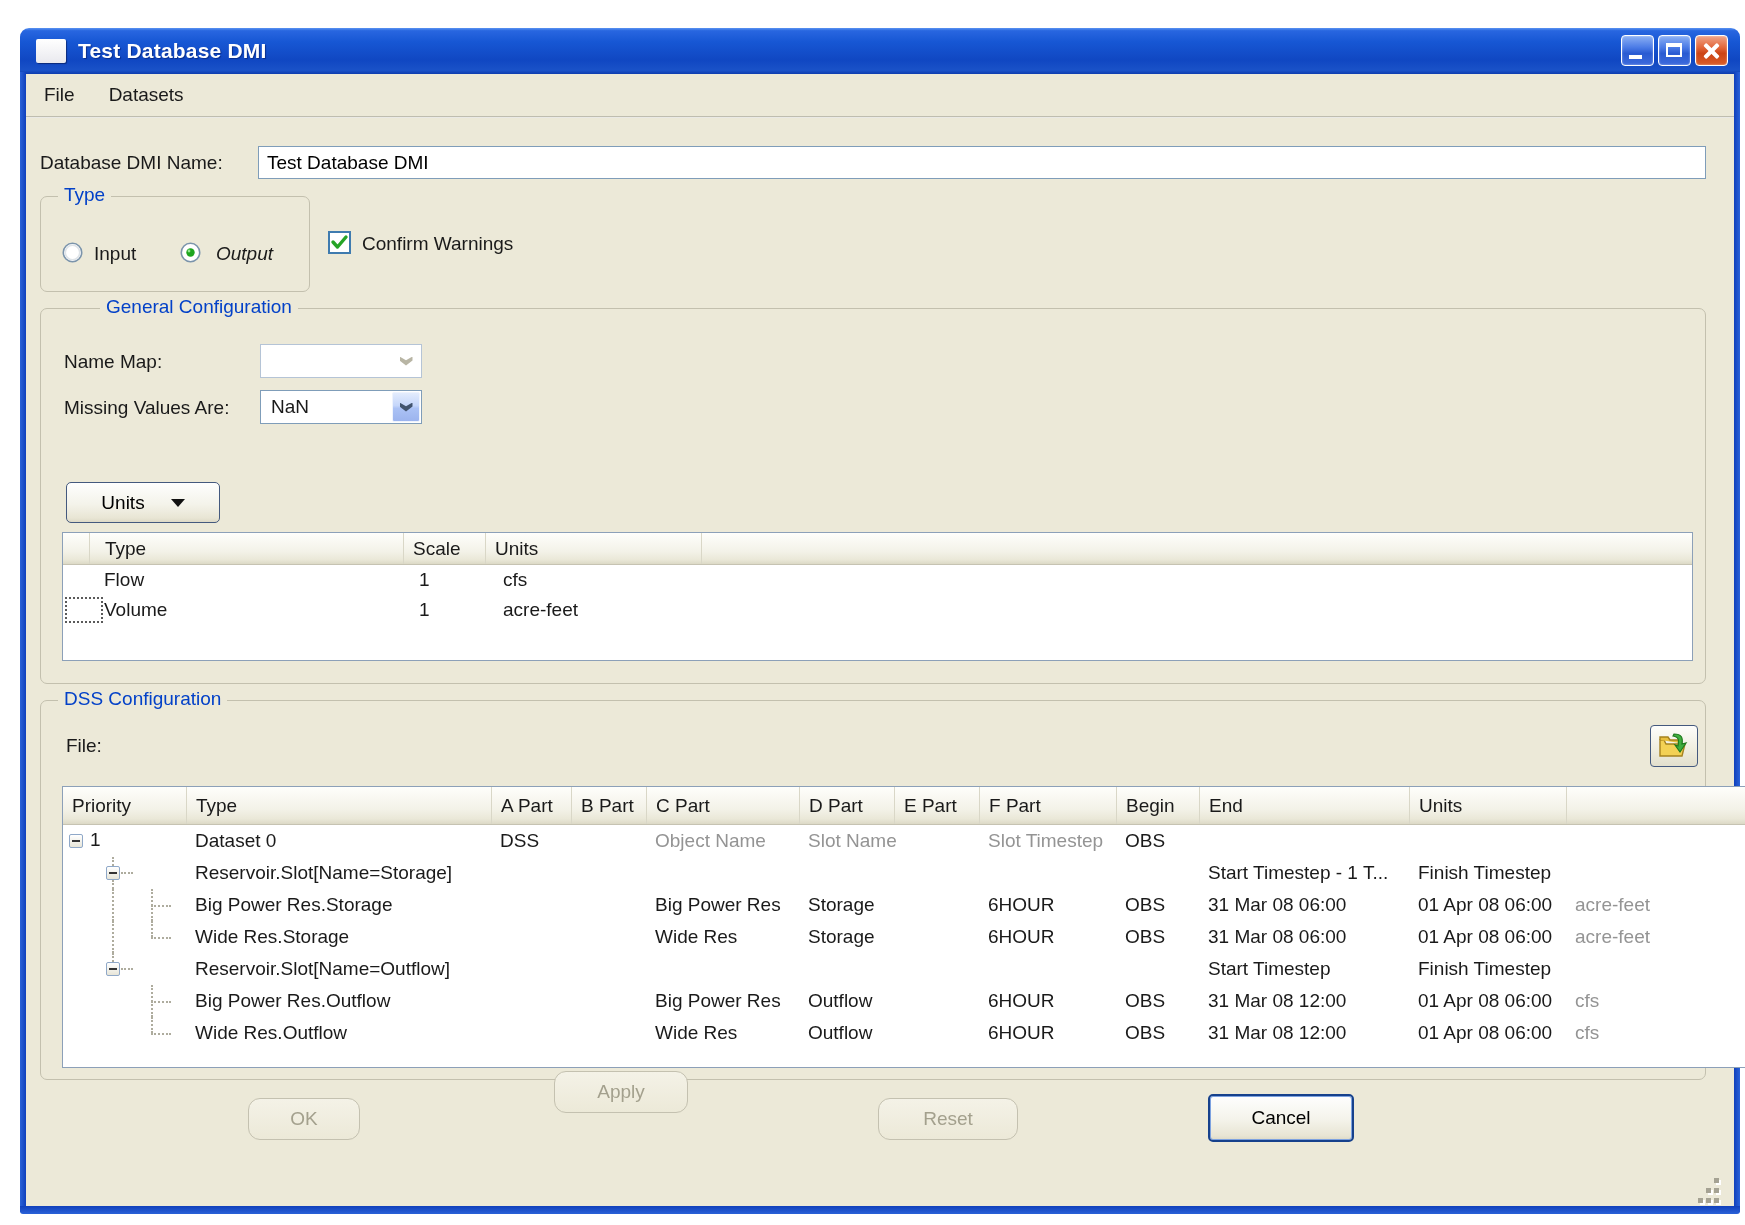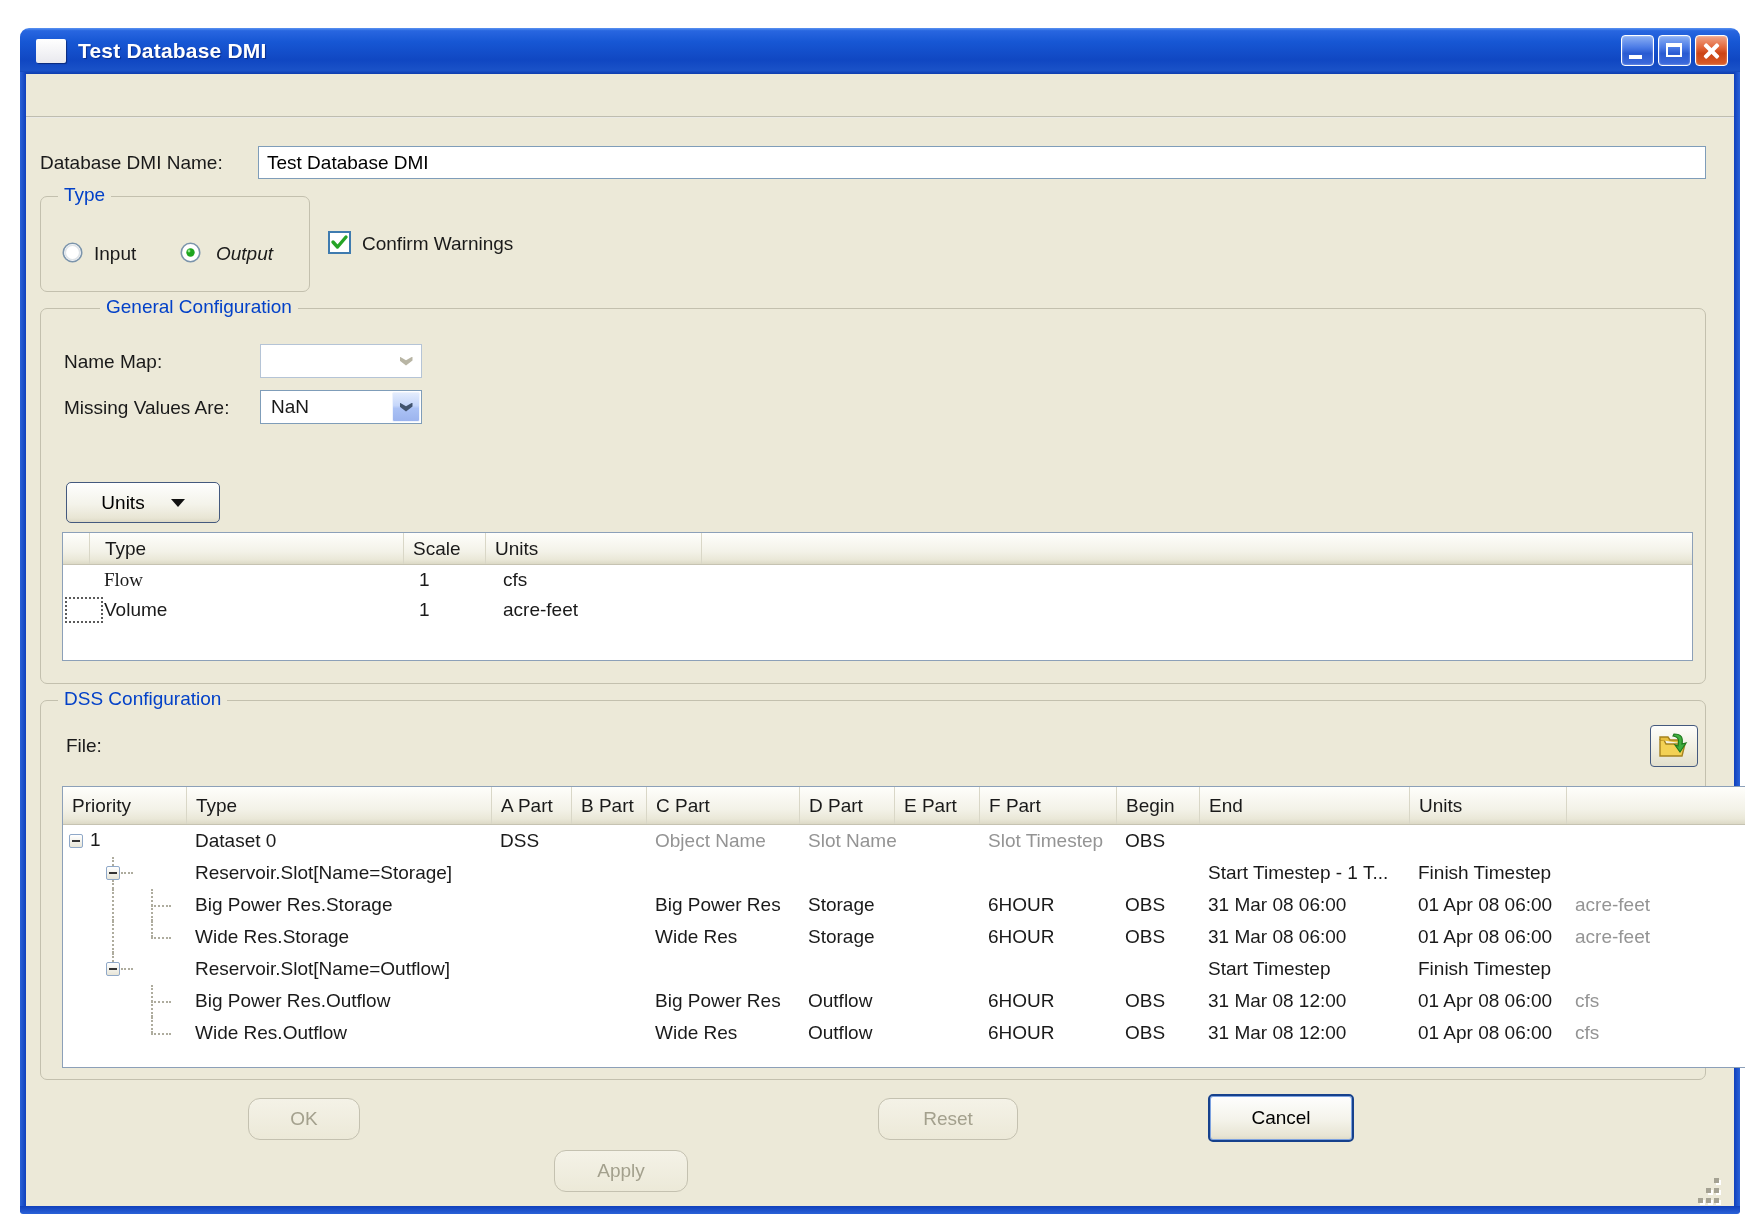--- a/index.html
+++ b/index.html
@@ -110,20 +110,24 @@
           <span class="glyph-x1"></span>
           <span class="glyph-x2"></span>
         </div>
     </div>
   </div>
   <div class="frame-left"></div>
   <div class="frame-right"></div>
   <div class="frame-bottom"></div>
   <div class="client"></div>
 
+  <div class="menubar">
+    <span class="menu-item">File</span>
+    <span class="menu-item">Datasets</span>
+  </div>
   <div class="menu-sep"></div>
 
   <div class="label" style="left:40px; top:152px;">Database DMI Name:</div>
   <input class="txt-input" style="left: 258px; top: 146px; width: 1448px; height: 33px;" value="Test Database DMI">
 
   <div class="fieldset" style="left:40px; top:196px; width:270px; height:96px;"></div>
   <div class="fieldset-legend" style="left:58px; top:184px;">Type</div>
   <div style="position:absolute; left:62px; top:242px;">
     <svg width="21" height="21" viewBox="0 0 21 21">
       <circle cx="10.5" cy="10.5" r="9.2" fill="#fff" stroke="#7b94ab" stroke-width="1.6"></circle>
@@ -176,21 +180,21 @@
   <div class="panel-table" style="left:62px; top:532px; width:1631px; height:129px;">
     <div class="thead u-grid u-head">
       <div class="hc"></div>
       <div class="hc" style="padding-left:15px;">Type</div>
       <div class="hc">Scale</div>
       <div class="hc">Units</div>
       <div class="hc"></div>
     </div>
     <div class="grid-row u-grid u-row">
       <div class="c"></div>
-      <div class="c" style="padding-left:15px;font-family:Liberation Serif, serif;">Flow</div>
+      <div class="c" style="padding-left:15px;">Flow</div>
       <div class="c" style="padding-left:16px;">1</div>
       <div class="c" style="padding-left:18px;">cfs</div>
       <div class="c"></div>
     </div>
     <div class="grid-row u-grid u-row" style="position:relative;">
       <div class="c">
           <span class="focus-cell"></span>
         </div>
       <div class="c" style="padding-left:15px;">Volume</div>
       <div class="c" style="padding-left:16px;">1</div>
@@ -360,21 +364,21 @@
       <div class="c">6HOUR</div>
       <div class="c">OBS</div>
       <div class="c">31 Mar 08 12:00</div>
       <div class="c">01 Apr 08 06:00</div>
       <div class="c dim">cfs</div>
       <div class="c"></div>
     </div>
   </div>
 
   <button class="xp-btn disabled" style="left:248px; top:1098px; width:112px; height:42px;">OK</button>
-  <button class="xp-btn disabled" style="left:554px; top:1150px; width:134px; height:42px;">Apply</button>
+  <button class="xp-btn disabled" style="left:554px; top:1071px; width:134px; height:42px;">Apply</button>
   <button class="xp-btn disabled" style="left:878px; top:1098px; width:140px; height:42px;">Reset</button>
   <button class="xp-btn default" style="left:1208px; top:1094px; width:146px; height:48px;">Cancel</button>
 
   <div>
     <span class="grip-dot" style="left:1714px; top:1178px;"></span>
     <span class="grip-dot" style="left:1706px; top:1188px;"></span>
     <span class="grip-dot" style="left:1714px; top:1188px;"></span>
     <span class="grip-dot" style="left:1698px; top:1198px;"></span>
     <span class="grip-dot" style="left:1706px; top:1198px;"></span>
     <span class="grip-dot" style="left:1714px; top:1198px;"></span>

